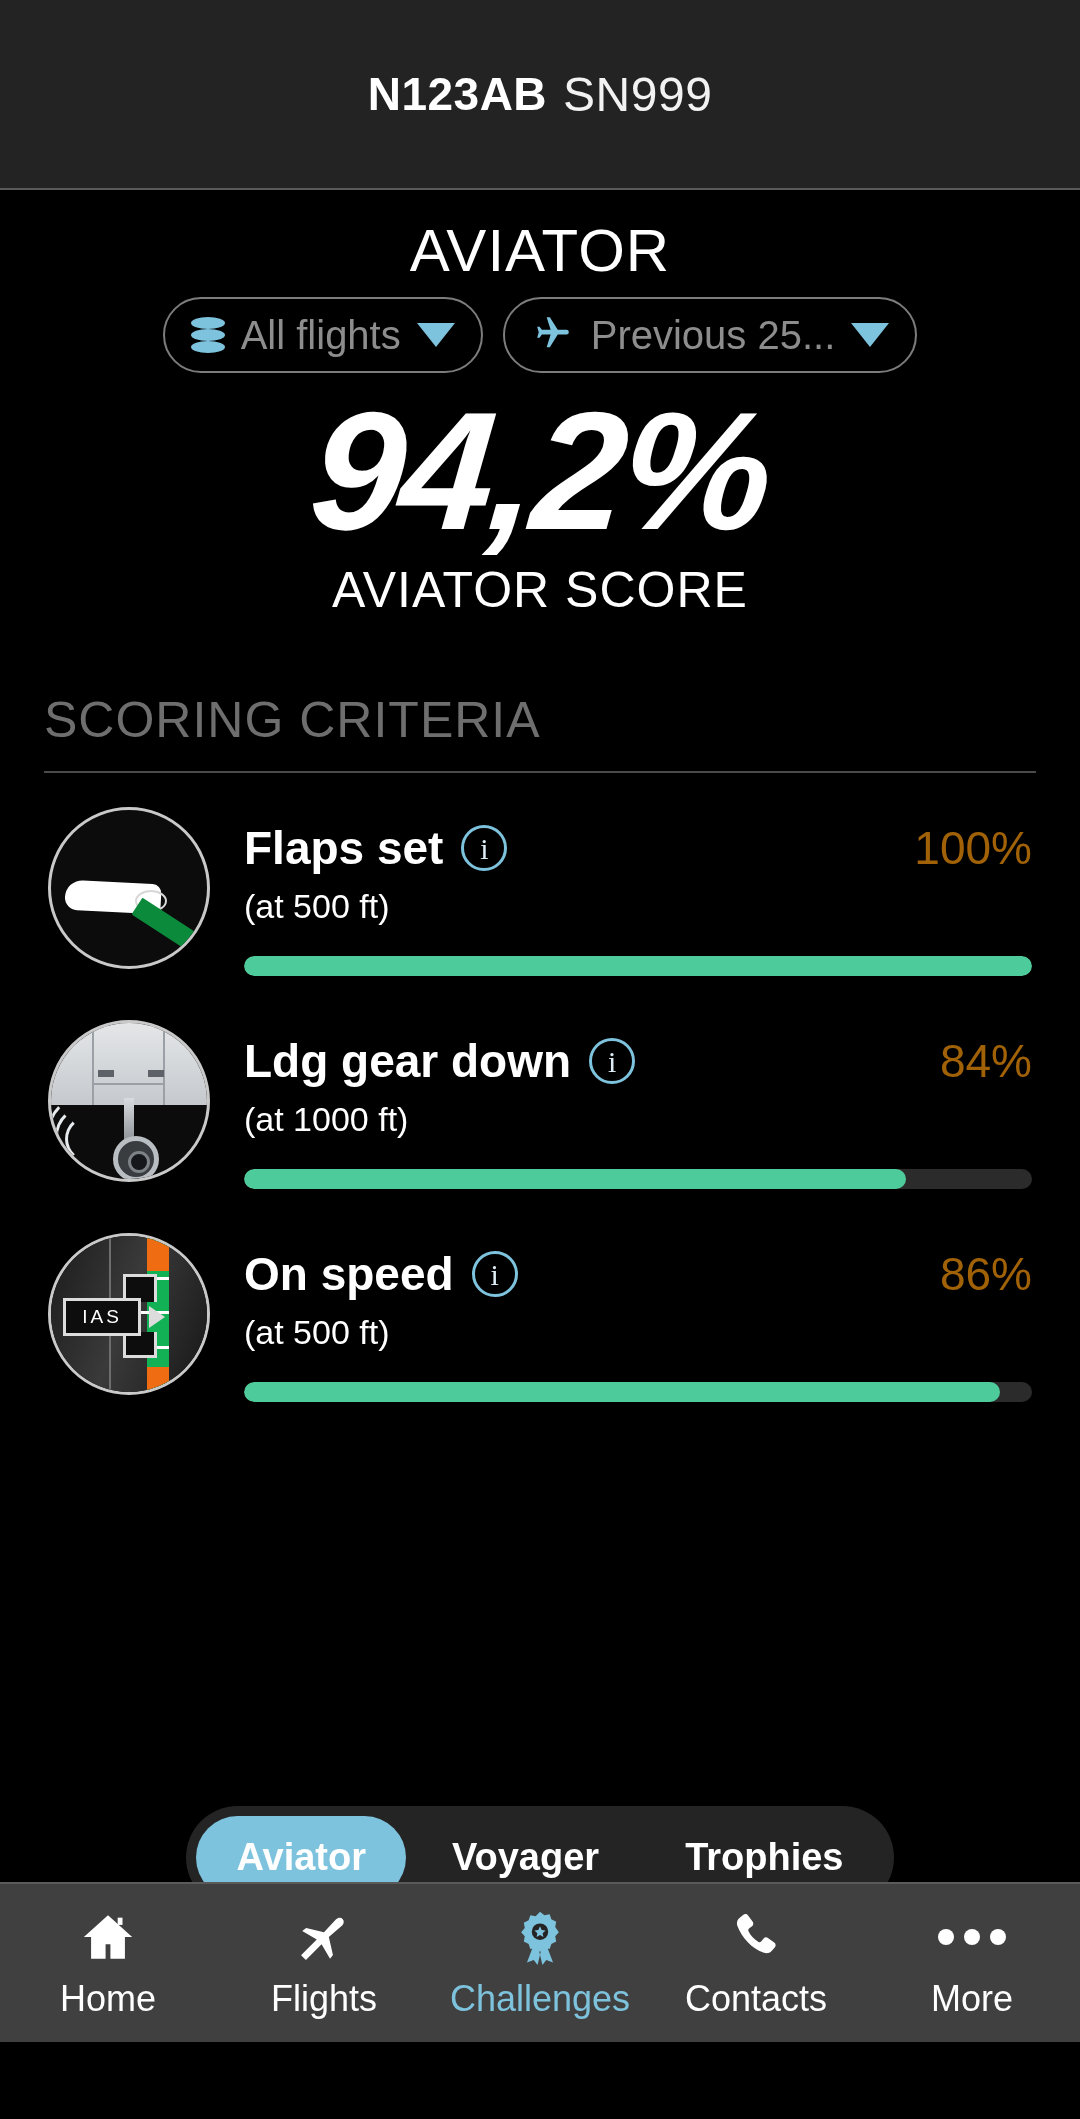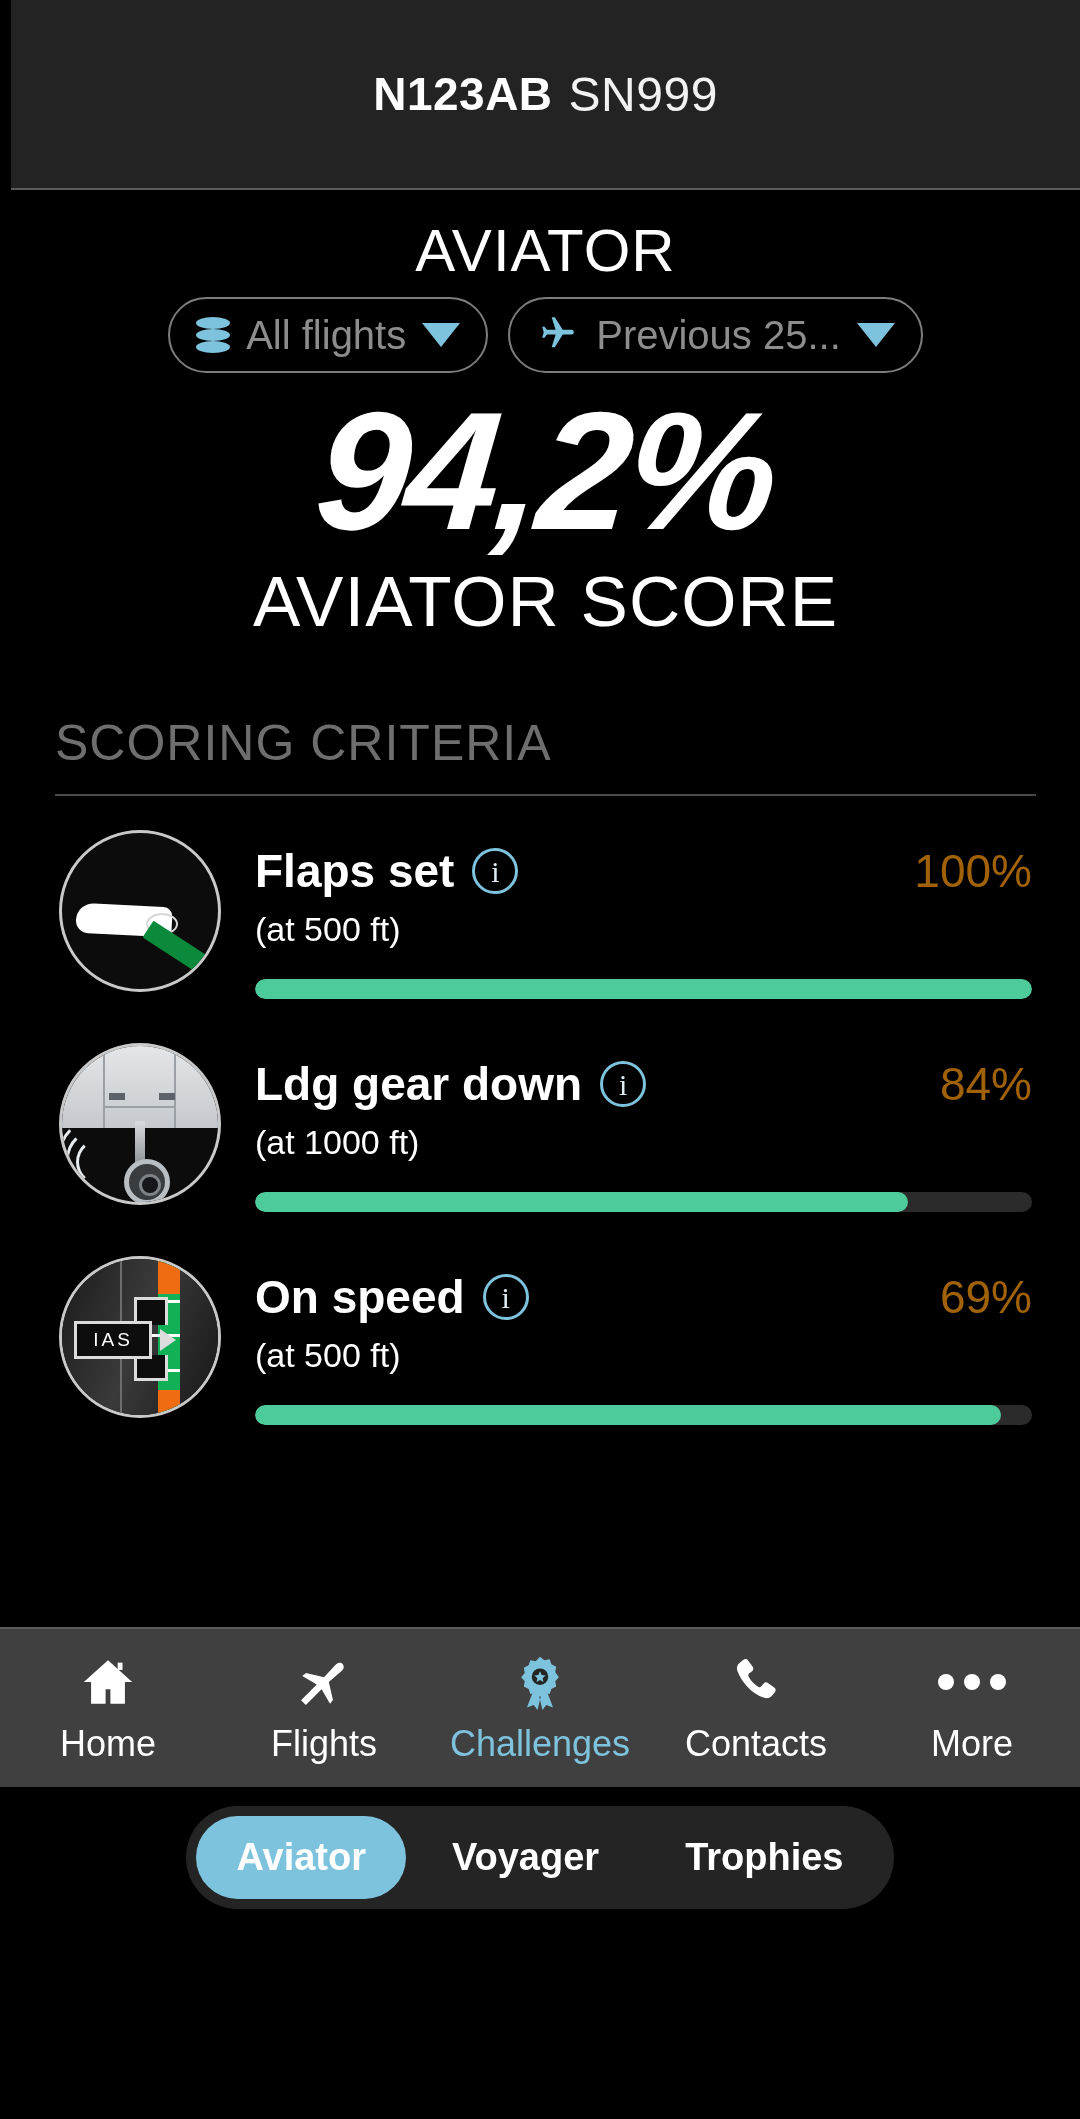--- a/index.html
+++ b/index.html
@@ -2,21 +2,21 @@
 <html><head>
 <meta charset="utf-8">
 <style>
   * { margin:0; padding:0; box-sizing:border-box; }
   html, body {
     width:1080px; height:2119px;
     background:#000;
     font-family:"Liberation Sans", sans-serif;
     overflow:hidden;
   }
-  #app { position:relative; width:1080px; height:1787px; background:#000;padding-left:11px; }
+  #app { position:relative; width:1080px; height:2042px; background:#000; }
 
   
   .titlebar {
     height:190px; background:#232323;
     display:flex; align-items:center; justify-content:center;
     border-bottom:2px solid #5a5a5a;
   }
   .tb-tail { font-size:46px; font-weight:bold; color:#fff; letter-spacing:.5px; }
   .tb-sn  { font-size:48px; font-weight:400; color:#f2f2f2; margin-left:16px; letter-spacing:.5px; }
 
@@ -52,21 +52,21 @@
   
   .score {
     text-align:center; color:#fff;
     font-size:168px; font-weight:bold; font-style:italic;
     letter-spacing:-4px; line-height:1.05;
     margin-top:10px;
     transform:skewX(-5deg);
   }
   .score-caption {
     text-align:center; color:#fff;
-    font-size:71px; font-weight:400; letter-spacing:1px;
+    font-size:50px; font-weight:400; letter-spacing:1px;
     margin-top:2px;
   }
 
   
   .section {
     margin:72px 44px 0 44px;
   }
   .section-title {
     color:#6e6e6e; font-size:50px; font-weight:400; letter-spacing:1px;
   }
@@ -309,21 +309,21 @@
           </div>
           <div class="ias-stub"></div>
           <div class="ias-stub2"></div>
           <div class="ias-box">IAS</div>
           <div class="ias-point"></div>
         </div>
         <div class="crit-body">
           <div class="crit-head">
             <span class="crit-name">On speed</span>
             <span class="info-ic">i</span>
-            <span class="crit-pct">69%</span>
+            <span class="crit-pct">86%</span>
           </div>
           <div class="crit-sub">(at 500 ft)</div>
           <div class="bar-track">
             <div class="bar-fill" style="width: 96%;"></div>
           </div>
         </div>
       </div>
 
     </div>
   </div>

